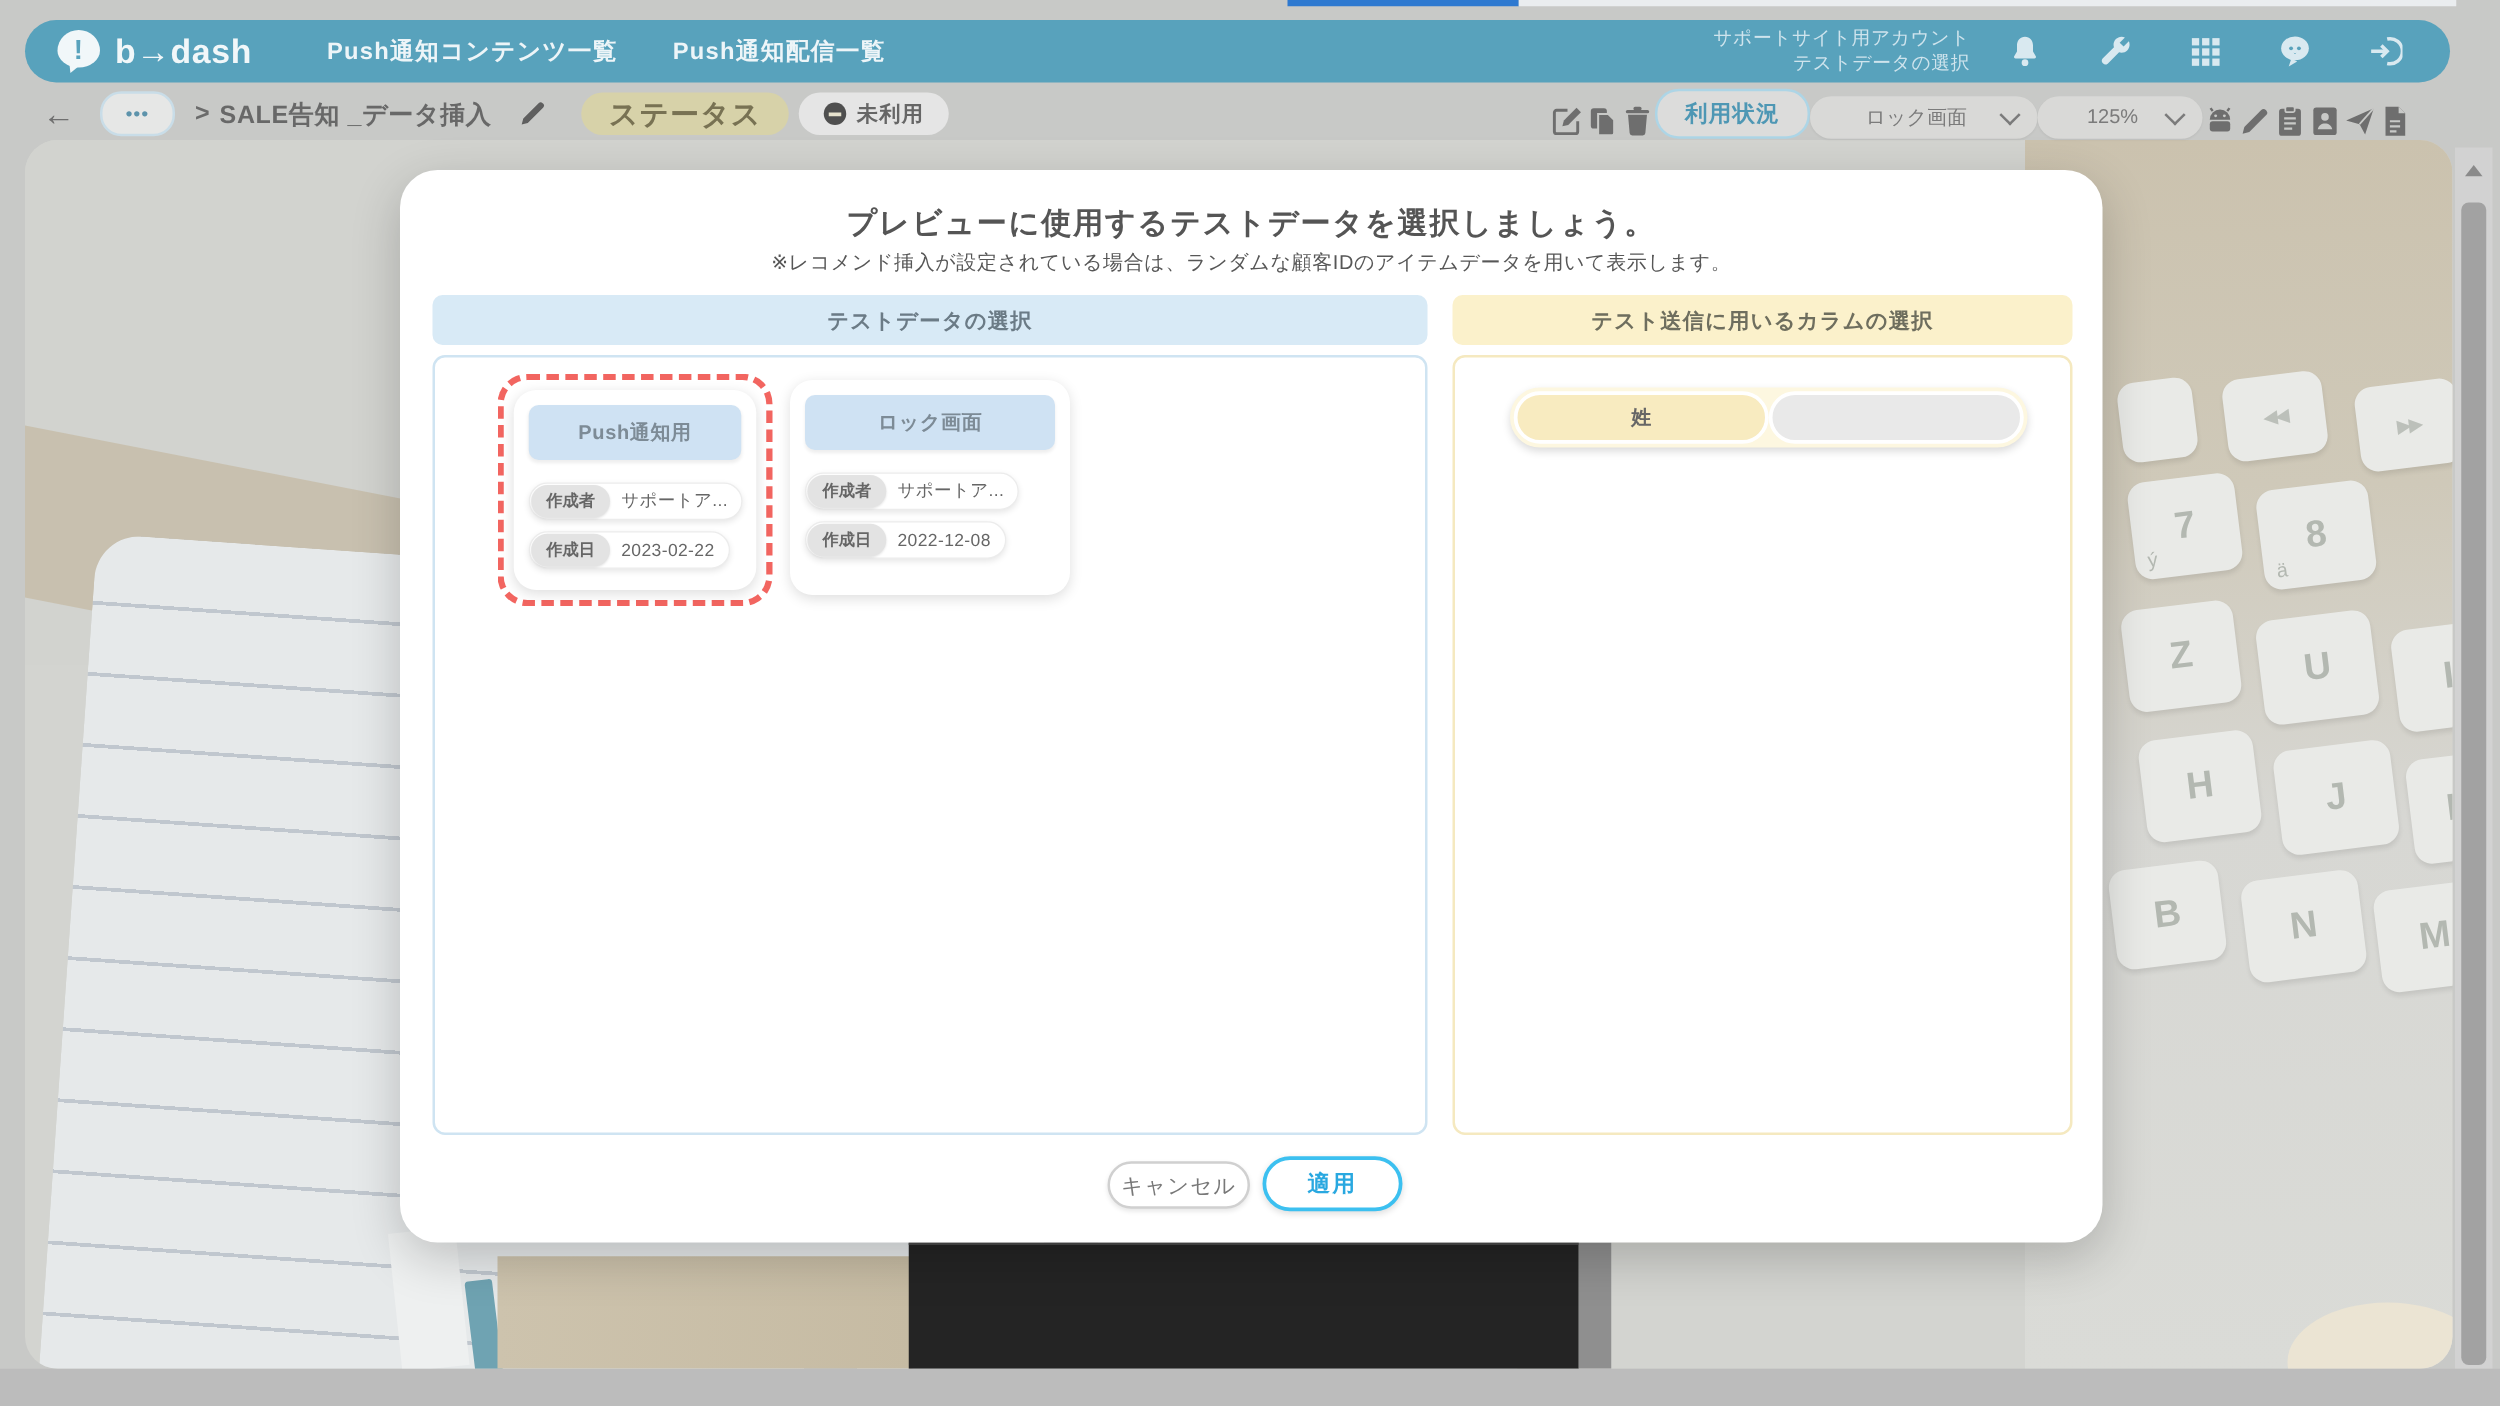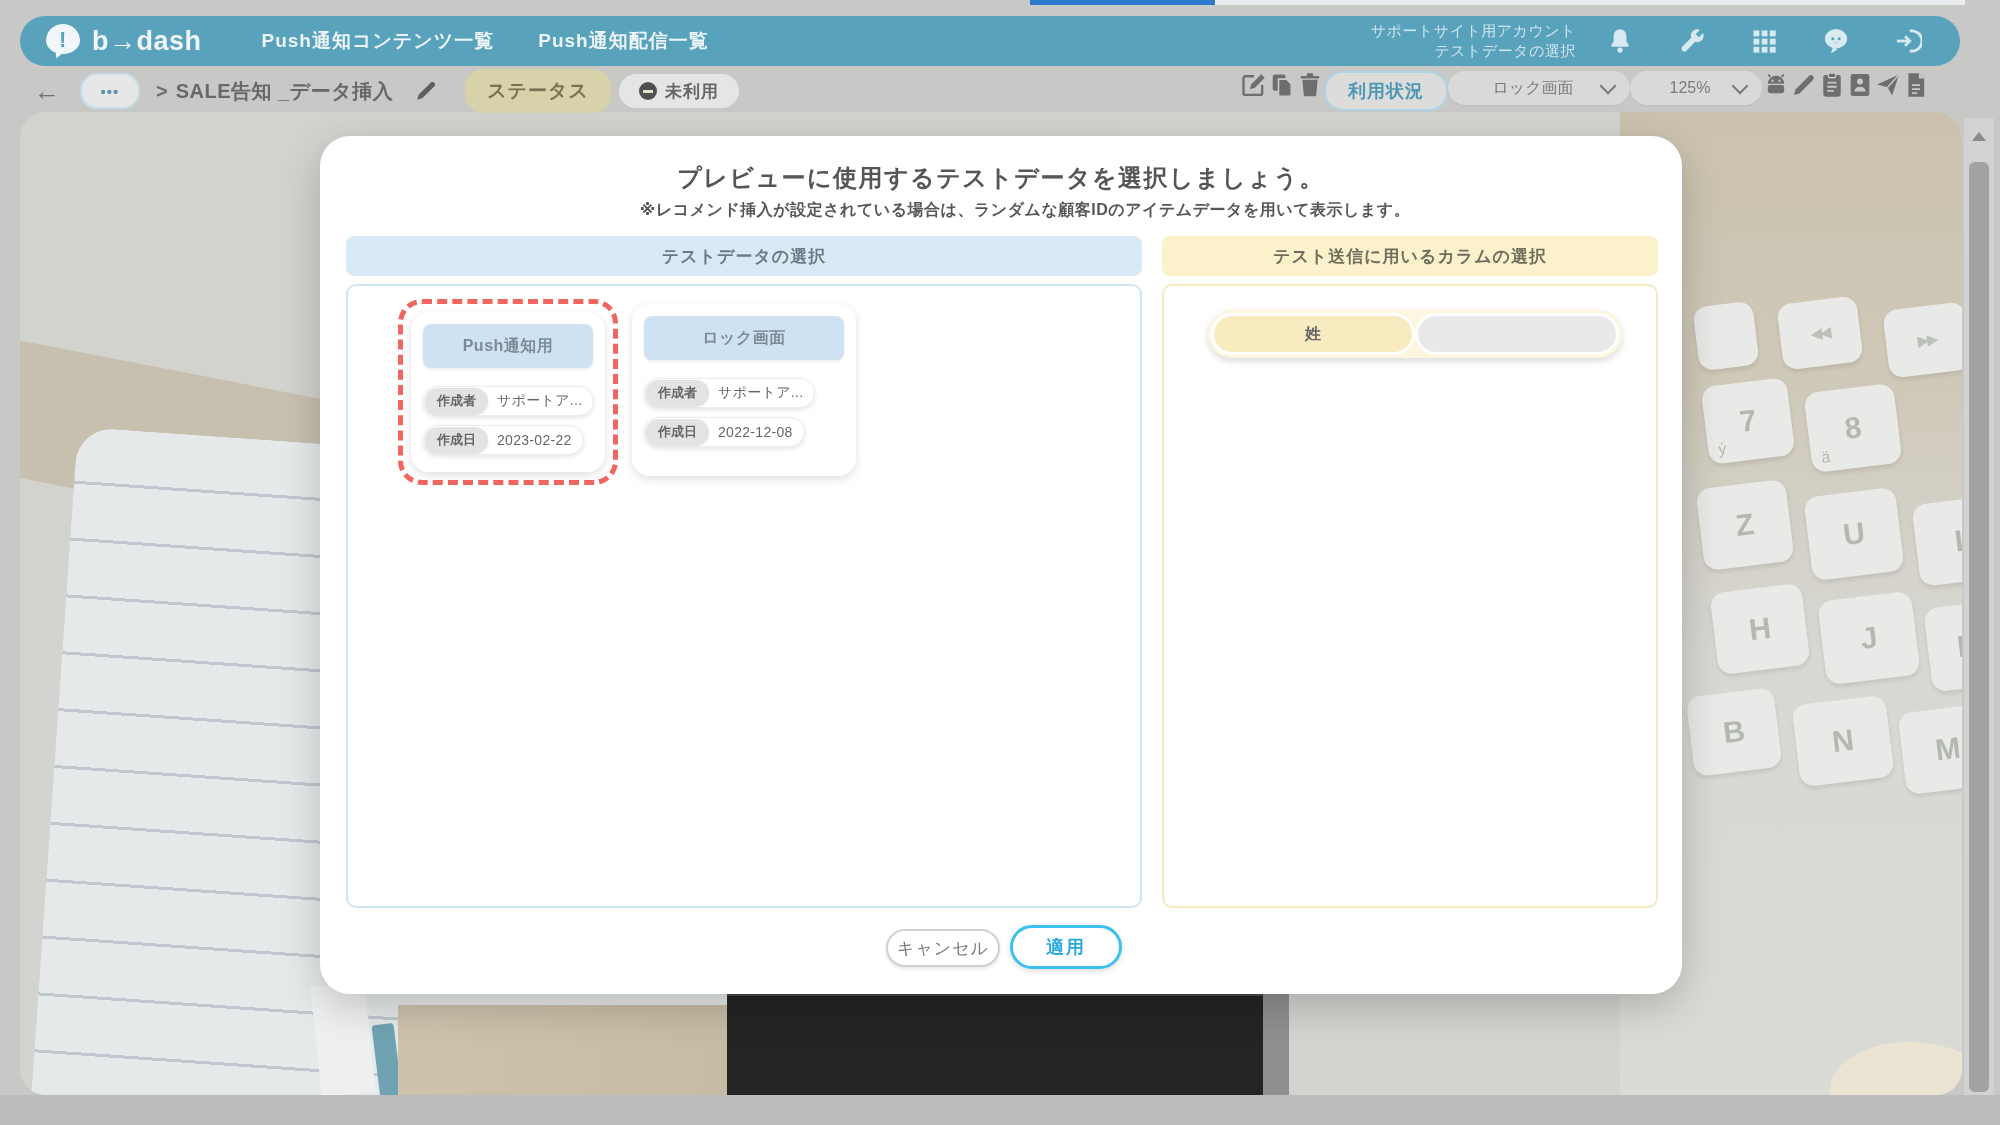--- a/index.html
+++ b/index.html
@@ -37,30 +37,30 @@
   .back-arrow{margin-left:14px;color:#6f6f6f;font-size:26px;font-weight:bold;cursor:pointer;}
   .dots-pill{
     margin-left:20px;width:56px;height:32px;border:2px solid #c9dde8;border-radius:17px;
     background:rgba(250,251,250,0.6);color:#5d93ab;font-size:15px;font-weight:bold;
     display:flex;align-items:center;justify-content:center;letter-spacing:1px;cursor:pointer;
   }
   .crumb-sep{margin-left:16px;color:#6b6b6b;font-size:20px;font-weight:bold;}
   .crumb-text{margin-left:8px;color:#686868;font-size:20px;font-weight:bold;letter-spacing:0.5px;}
   .crumb-pencil{margin-left:20px;width:26px;height:26px;cursor:pointer;}
   .status-badge{
-    margin-left:26px;background:#d7d2a9;border-radius:18px;height:44px;padding:0 22px;
-    display:flex;align-items:center;color:#787253;font-size:19px;font-weight:bold;letter-spacing:1px;
+    margin-left:26px;background:#d7d2a9;border-radius:18px;height:34px;padding:0 22px;
+    display:flex;align-items:center;color:#787253;font-size:23px;font-weight:bold;letter-spacing:1px;
   }
   .unused-badge{
     margin-left:8px;background:#e5e5e5;border-radius:18px;height:34px;padding:0 20px;
     display:flex;align-items:center;gap:8px;color:#666;font-size:17px;font-weight:bold;letter-spacing:1px;
   }
   .minus-circle{width:18px;height:18px;border-radius:50%;background:#4f4f4f;position:relative;}
   .minus-circle::after{content:"";position:absolute;left:4px;top:8px;width:10px;height:2.5px;background:#e6e2cd;}
-  .toolbar-right{margin-left:auto;display:flex;align-items:flex-start;padding-right:30px;}
+  .toolbar-right{margin-left:auto;display:flex;align-items:flex-end;padding-right:30px;}
   .ticon{width:28px;height:28px;display:block;cursor:pointer;}
   .usage-pill{
     border:2px solid #add5e6;border-radius:19px;height:36px;padding:0 22px;
     display:flex;align-items:center;color:#4e97b4;font-size:18px;font-weight:bold;
     background:rgba(250,251,250,0.4);letter-spacing:1px;cursor:pointer;
   }
   .dropdown-pill{
     background:#d9d9d7;border-radius:17px;height:34px;display:flex;align-items:center;
     justify-content:space-between;color:#7b7b7b;font-size:16px;padding:0 16px;cursor:pointer;
     box-shadow:0 1px 2px rgba(0,0,0,0.06);
@@ -104,21 +104,21 @@
   .scroll-up{position:absolute;left:8px;top:14px;width:0;height:0;border-left:7px solid transparent;border-right:7px solid transparent;border-bottom:9px solid #8a8a8a;cursor:pointer;}
   .scroll-thumb{position:absolute;left:5px;top:44px;width:20px;height:930px;background:#a2a2a2;border-radius:6px;cursor:pointer;}
   .bottom-strip{position:absolute;left:0;top:1095px;width:2000px;height:30px;background:#bcbcbc;z-index:6;}
 
   
   .modal{
     position:absolute;left:320px;top:136px;width:1362px;height:858px;background:#ffffff;
     border-radius:30px;box-shadow:0 12px 40px rgba(0,0,0,0.20);z-index:10;
   }
   .modal-title{position:absolute;left:0;top:26px;width:100%;text-align:center;color:#555;font-size:24px;font-weight:bold;letter-spacing:1.5px;}
-  .modal-subtitle{position:absolute;left:0;top:64px;width:100%;text-align:center;color:#575757;font-size:16px;font-weight:bold;letter-spacing:0.5px;margin-left:24px;}
+  .modal-subtitle{position:absolute;left:0;top:64px;width:100%;text-align:center;color:#575757;font-size:16px;font-weight:normal;letter-spacing:0.5px;}
   .panel-header-blue{
     position:absolute;left:26px;top:100px;width:796px;height:40px;background:#d8eaf6;border-radius:8px;
     display:flex;align-items:center;justify-content:center;color:#6b7b86;font-size:17px;font-weight:bold;letter-spacing:1px;
   }
   .panel-blue{position:absolute;left:26px;top:148px;width:796px;height:624px;border:2px solid #cfe4f2;border-radius:10px;background:#fff;box-sizing:border-box;}
   .panel-header-yellow{
     position:absolute;left:842px;top:100px;width:496px;height:40px;background:#fbf1cb;border-radius:8px;
     display:flex;align-items:center;justify-content:center;color:#6e6e5e;font-size:17px;font-weight:bold;letter-spacing:1px;
   }
   .panel-yellow{position:absolute;left:842px;top:148px;width:496px;height:624px;border:2px solid #f5e9c0;border-radius:10px;background:#fff;box-sizing:border-box;}

